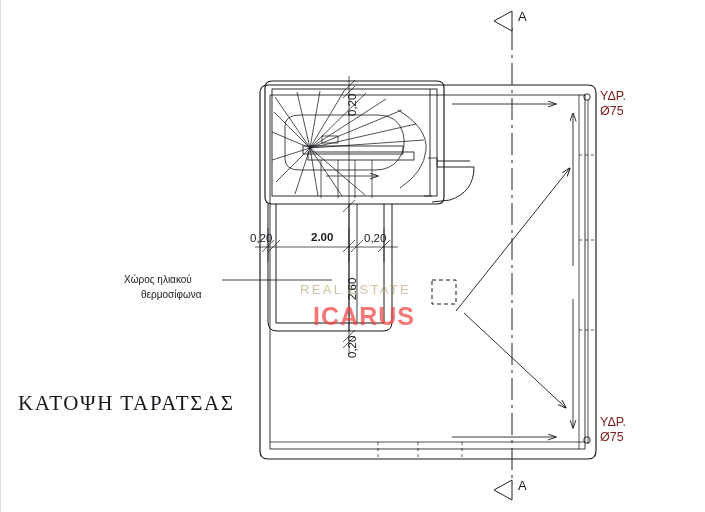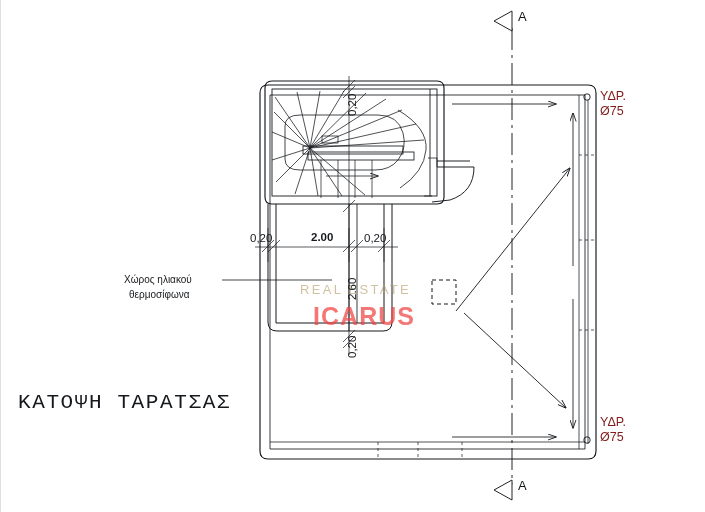--- a/index.html
+++ b/index.html
@@ -28,33 +28,33 @@
   .txt {
     position: absolute;
     white-space: nowrap;
     color: #15181c;
     font-family: "Liberation Sans", sans-serif;
   }
   
   #plan-title {
     left: 18px;
     top: 391px;
-    font-family: Liberation Mono, monospace;
+    font-family: Liberation Serif, serif;
     font-size: 21px;
     letter-spacing: 1.6px;
     color: #15181c;
   }
   
   .note-line {
     font-size: 10px;
     color: #15181c;
     line-height: 15px;
   }
   #note-l1 { left: 124px; top: 272px; }
-  #note-l2 { left: 129px; top: 287px; text-align: right; }
+  #note-l2 { left: 141px; top: 287px; text-align: right; }
   
   .dim {
     font-size: 11.5px;
     color: #15181c;
     font-family: "Liberation Sans", sans-serif;
   }
   .dim-rot {
     transform: rotate(-90deg);
     transform-origin: left top;
   }

